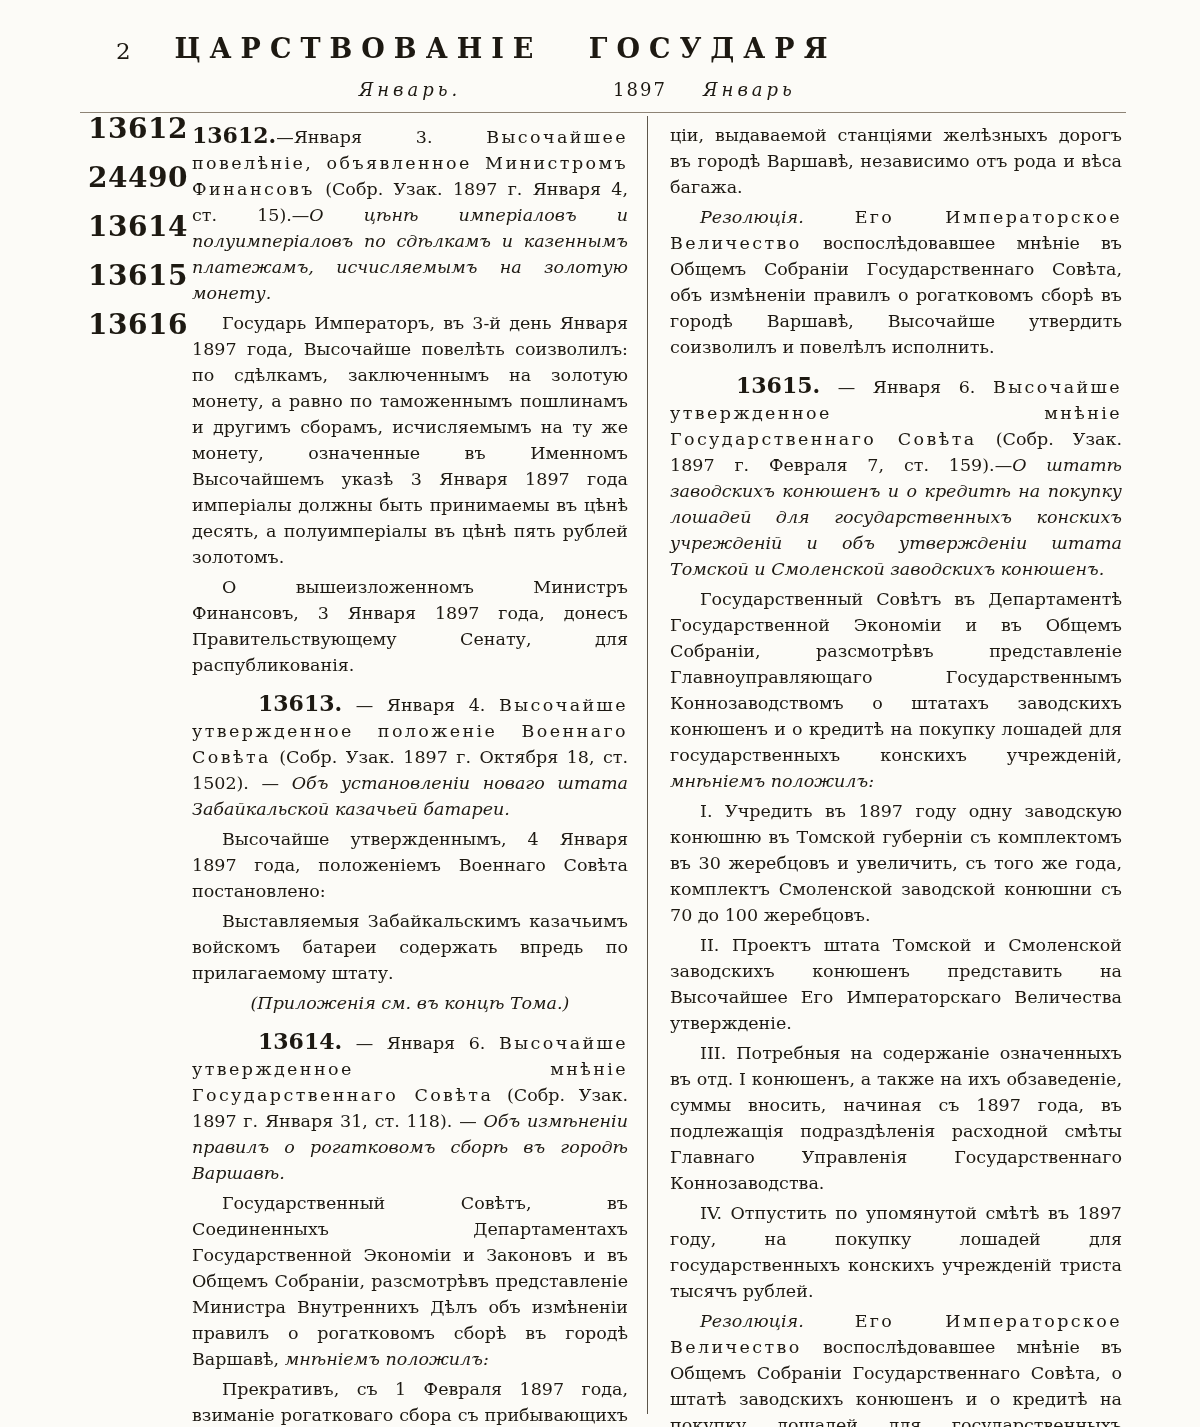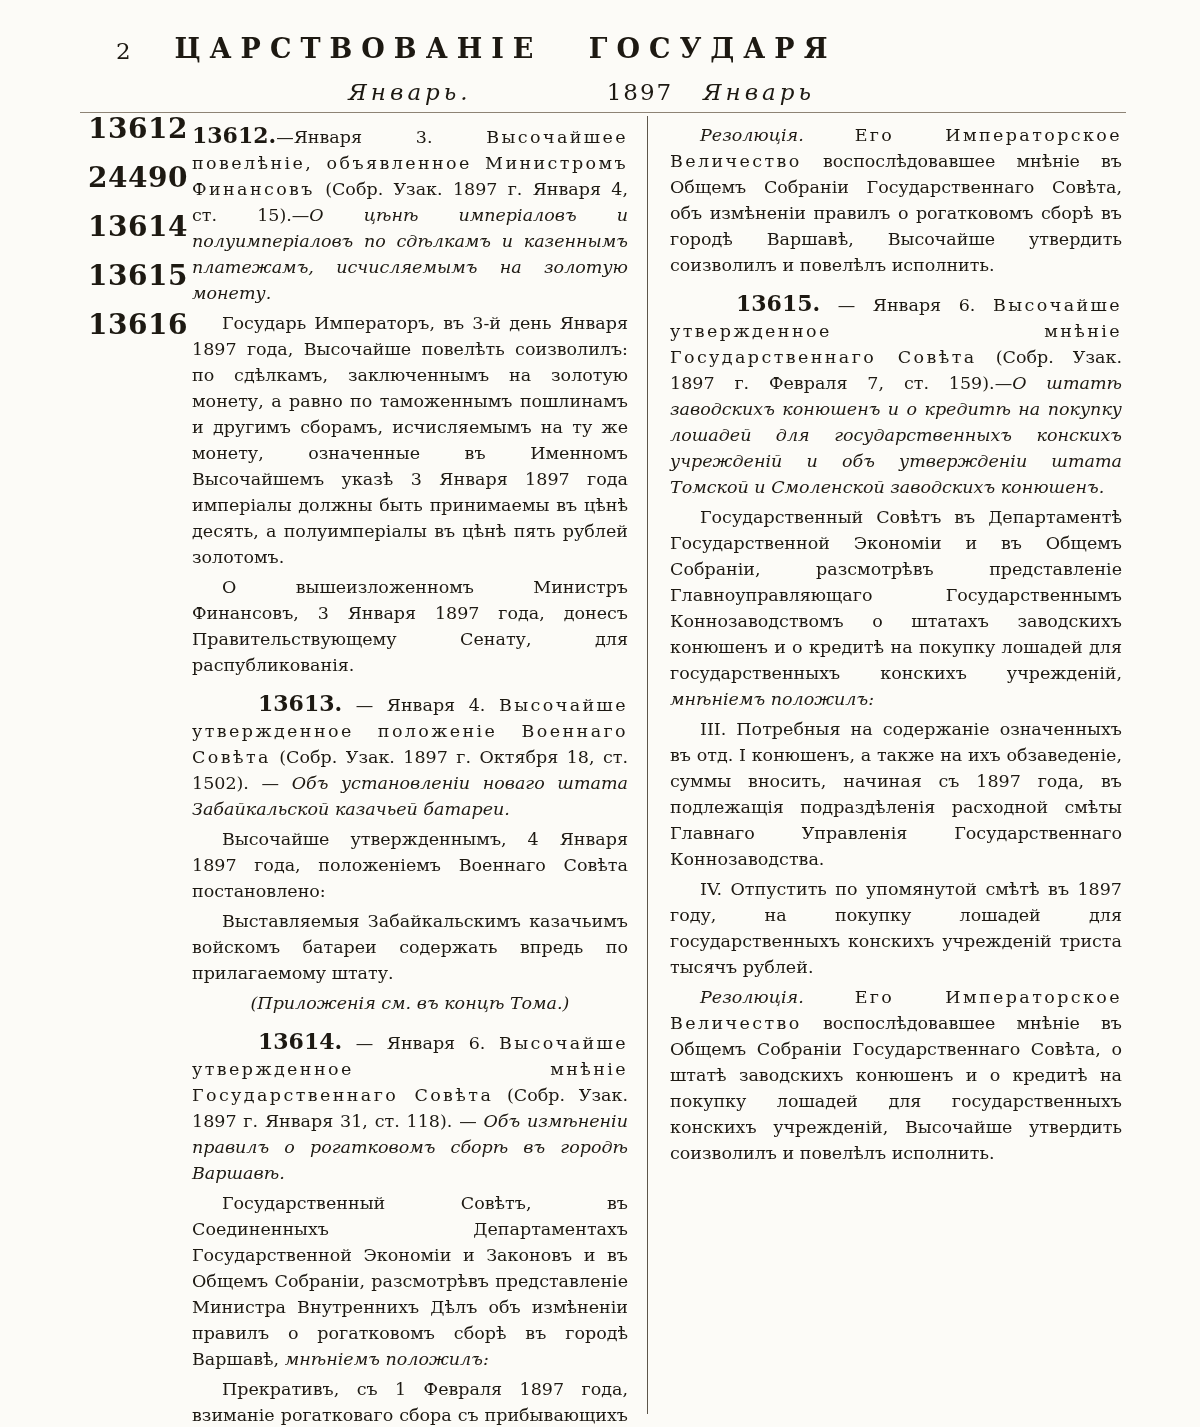--- a/index.html
+++ b/index.html
@@ -19,21 +19,21 @@
   }
   .title {
     position: absolute;
     top: 33px; left: 0; width: 1011px;
     text-align: center;
     font-weight: 700;
     font-size: 27px;
     letter-spacing: 9px;
     word-spacing: 28px;
   }
-  .sub { position: absolute; top: 79px; font-size: 23px; }
+  .sub { position: absolute; top: 79px; font-size: 18px; }
   .sub-left  { left: 188px; width: 444px; text-align: center; font-style: italic; letter-spacing: 4px; }
   .sub-year  { left: 90px;  width: 1100px; text-align: center; letter-spacing: 2px; }
   .sub-right { left: 703px; width: 460px; text-align: left; font-style: italic; letter-spacing: 4px; }
   .hrule {
     position: absolute;
     top: 112px; left: 80px; width: 1046px;
     border-top: 1px solid #8d8375;
   }
   #margin-numbers {
     position: absolute;
@@ -94,20 +94,23 @@
       <p class="para p-body"><span>О вышеизложенномъ Министръ Финансовъ, 3 Января 1897 года, донесъ Правительствующему Сенату, для распубликованія.</span></p>
       <p class="para p-entry"><span class="num">13613.</span><span> — Января 4. </span><span class="sp">Высочайше утвержденное положеніе Военнаго Совѣта</span><span> (Собр. Узак. 1897 г. Октября 18, ст. 1502). — </span><span class="i">Объ установленіи новаго штата Забайкальской казачьей батареи.</span></p>
       <p class="para p-body"><span>Высочайше утвержденнымъ, 4 Января 1897 года, положеніемъ Военнаго Совѣта постановлено:</span></p>
       <p class="para p-body"><span>Выставляемыя Забайкальскимъ казачьимъ войскомъ батареи содержать впредь по прилагаемому штату.</span></p>
       <p class="para p-note"><span class="i">(Приложенія см. въ концѣ Тома.)</span></p>
       <p class="para p-entry"><span class="num">13614.</span><span> — Января 6. </span><span class="sp">Высочайше утвержденное мнѣніе Государственнаго Совѣта</span><span> (Собр. Узак. 1897 г. Января 31, ст. 118). — </span><span class="i">Объ измѣненіи правилъ о рогатковомъ сборѣ въ городѣ Варшавѣ.</span></p>
       <p class="para p-body"><span>Государственный Совѣтъ, въ Соединенныхъ Департаментахъ Государственной Экономіи и Законовъ и въ Общемъ Собраніи, разсмотрѣвъ представленіе Министра Внутреннихъ Дѣлъ объ измѣненіи правилъ о рогатковомъ сборѣ въ городѣ Варшавѣ, </span><span class="i">мнѣніемъ положилъ:</span></p>
       <p class="para p-body"><span>Прекративъ, съ 1 Февраля 1897 года, взиманіе рогатковаго сбора съ прибывающихъ по желѣзнымъ дорогамъ въ городъ Варшаву пассажировъ и ихъ багажа, взыскивать съ того же срока, временно, по 1 Января 1900 года означенный сборъ: </span></p>
     </div>
   <div id="col-right" class="col col-right">
+      <p class="para p-continuation"><span>ціи, выдаваемой станціями желѣзныхъ дорогъ въ городѣ Варшавѣ, независимо отъ рода и вѣса багажа.</span></p>
       <p class="para p-body"><span class="i">Резолюція.</span><span class="sp"> Его Императорское Величество</span><span> воспослѣдовавшее мнѣніе въ Общемъ Собраніи Государственнаго Совѣта, объ измѣненіи правилъ о рогатковомъ сборѣ въ городѣ Варшавѣ, Высочайше утвердить соизволилъ и повелѣлъ исполнить.</span></p>
       <p class="para p-entry"><span class="num">13615.</span><span> — Января 6. </span><span class="sp">Высочайше утвержденное мнѣніе Государственнаго Совѣта</span><span> (Собр. Узак. 1897 г. Февраля 7, ст. 159).—</span><span class="i">О штатѣ заводскихъ конюшенъ и о кредитѣ на покупку лошадей для государственныхъ конскихъ учрежденій и объ утвержденіи штата Томской и Смоленской заводскихъ конюшенъ.</span></p>
       <p class="para p-body"><span>Государственный Совѣтъ въ Департаментѣ Государственной Экономіи и въ Общемъ Собраніи, разсмотрѣвъ представленіе Главноуправляющаго Государственнымъ Коннозаводствомъ о штатахъ заводскихъ конюшенъ и о кредитѣ на покупку лошадей для государственныхъ конскихъ учрежденій, </span><span class="i">мнѣніемъ положилъ:</span></p>
+      <p class="para p-body"><span>I. Учредить въ 1897 году одну заводскую конюшню въ Томской губерніи съ комплектомъ въ 30 жеребцовъ и увеличить, съ того же года, комплектъ Смоленской заводской конюшни съ 70 до 100 жеребцовъ.</span></p>
+      <p class="para p-body"><span>II. Проектъ штата Томской и Смоленской заводскихъ конюшенъ представить на Высочайшее Его Императорскаго Величества утвержденіе.</span></p>
       <p class="para p-body"><span>III. Потребныя на содержаніе означенныхъ въ отд. I конюшенъ, а также на ихъ обзаведеніе, суммы вносить, начиная съ 1897 года, въ подлежащія подраздѣленія расходной смѣты Главнаго Управленія Государственнаго Коннозаводства.</span></p>
       <p class="para p-body"><span>IV. Отпустить по упомянутой смѣтѣ въ 1897 году, на покупку лошадей для государственныхъ конскихъ учрежденій триста тысячъ рублей.</span></p>
       <p class="para p-body"><span class="i">Резолюція.</span><span class="sp"> Его Императорское Величество</span><span> воспослѣдовавшее мнѣніе въ Общемъ Собраніи Государственнаго Совѣта, о штатѣ заводскихъ конюшенъ и о кредитѣ на покупку лошадей для государственныхъ конскихъ учрежденій, Высочайше утвердить соизволилъ и повелѣлъ исполнить.</span></p>
     </div>
 </div>
 
 </body></html>

